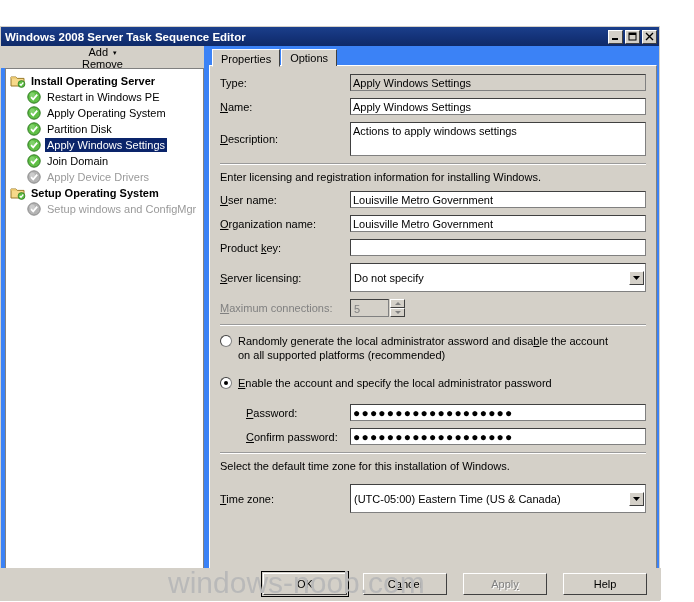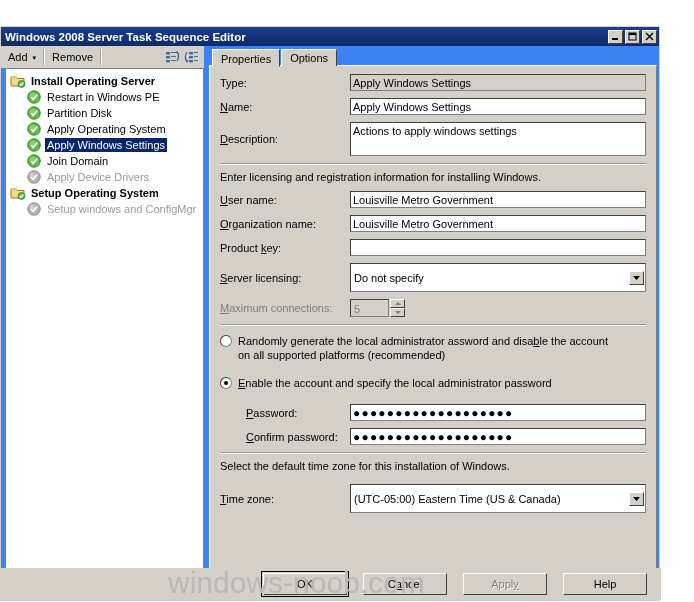--- a/index.html
+++ b/index.html
@@ -38,20 +38,21 @@
     font-size:9px;color:#000;line-height:1;box-sizing:border-box;
     font-family:"Liberation Sans", sans-serif;
   }
   .tb-btn svg{display:block;}
   
   .toolbar{
     height:22px;display:flex;align-items:center;
     padding:0 2px;box-sizing:border-box;
     background:#d4d0c8;
     width:203px;
+    flex-direction:column;
   }
   .tb-item{
     display:flex;align-items:center;height:18px;padding:0 5px;
     font-size:11px;color:#000;white-space:nowrap;cursor:default;
   }
   .tb-caret{margin-left:5px;font-size:7px;line-height:1;}
   .tb-sep{width:1px;height:16px;background:#aca899;border-right:1px solid #ffffff;margin:0 2px;}
   .tb-icon{width:20px;height:18px;display:flex;align-items:center;justify-content:center;}
   
   .body{
@@ -270,32 +271,32 @@
         </div>
 
         <div class="trow child">
           <span class="ico">
             <svg width="16" height="16" viewBox="0 0 16 16">
               <circle cx="8" cy="8" r="6.2" fill="#5fbf45" stroke="#2f7a22" stroke-width="1"></circle>
               <circle cx="6.3" cy="6" r="2.6" fill="#8fd97c" opacity="0.7"></circle>
               <path d="M5 8.2 L7.2 10.4 L11.2 5.6" stroke="#ffffff" stroke-width="1.8" fill="none"></path>
             </svg>
           </span>
-          <span class="tlabel">Partition Disk</span>
+          <span class="tlabel">Apply Operating System</span>
         </div>
 
         <div class="trow child">
           <span class="ico">
             <svg width="16" height="16" viewBox="0 0 16 16">
               <circle cx="8" cy="8" r="6.2" fill="#5fbf45" stroke="#2f7a22" stroke-width="1"></circle>
               <circle cx="6.3" cy="6" r="2.6" fill="#8fd97c" opacity="0.7"></circle>
               <path d="M5 8.2 L7.2 10.4 L11.2 5.6" stroke="#ffffff" stroke-width="1.8" fill="none"></path>
             </svg>
           </span>
-          <span class="tlabel">Apply Operating System</span>
+          <span class="tlabel">Partition Disk</span>
         </div>
 
         <div class="trow child selected">
           <span class="ico">
             <svg width="16" height="16" viewBox="0 0 16 16">
               <circle cx="8" cy="8" r="6.2" fill="#5fbf45" stroke="#2f7a22" stroke-width="1"></circle>
               <circle cx="6.3" cy="6" r="2.6" fill="#8fd97c" opacity="0.7"></circle>
               <path d="M5 8.2 L7.2 10.4 L11.2 5.6" stroke="#ffffff" stroke-width="1.8" fill="none"></path>
             </svg>
           </span>

